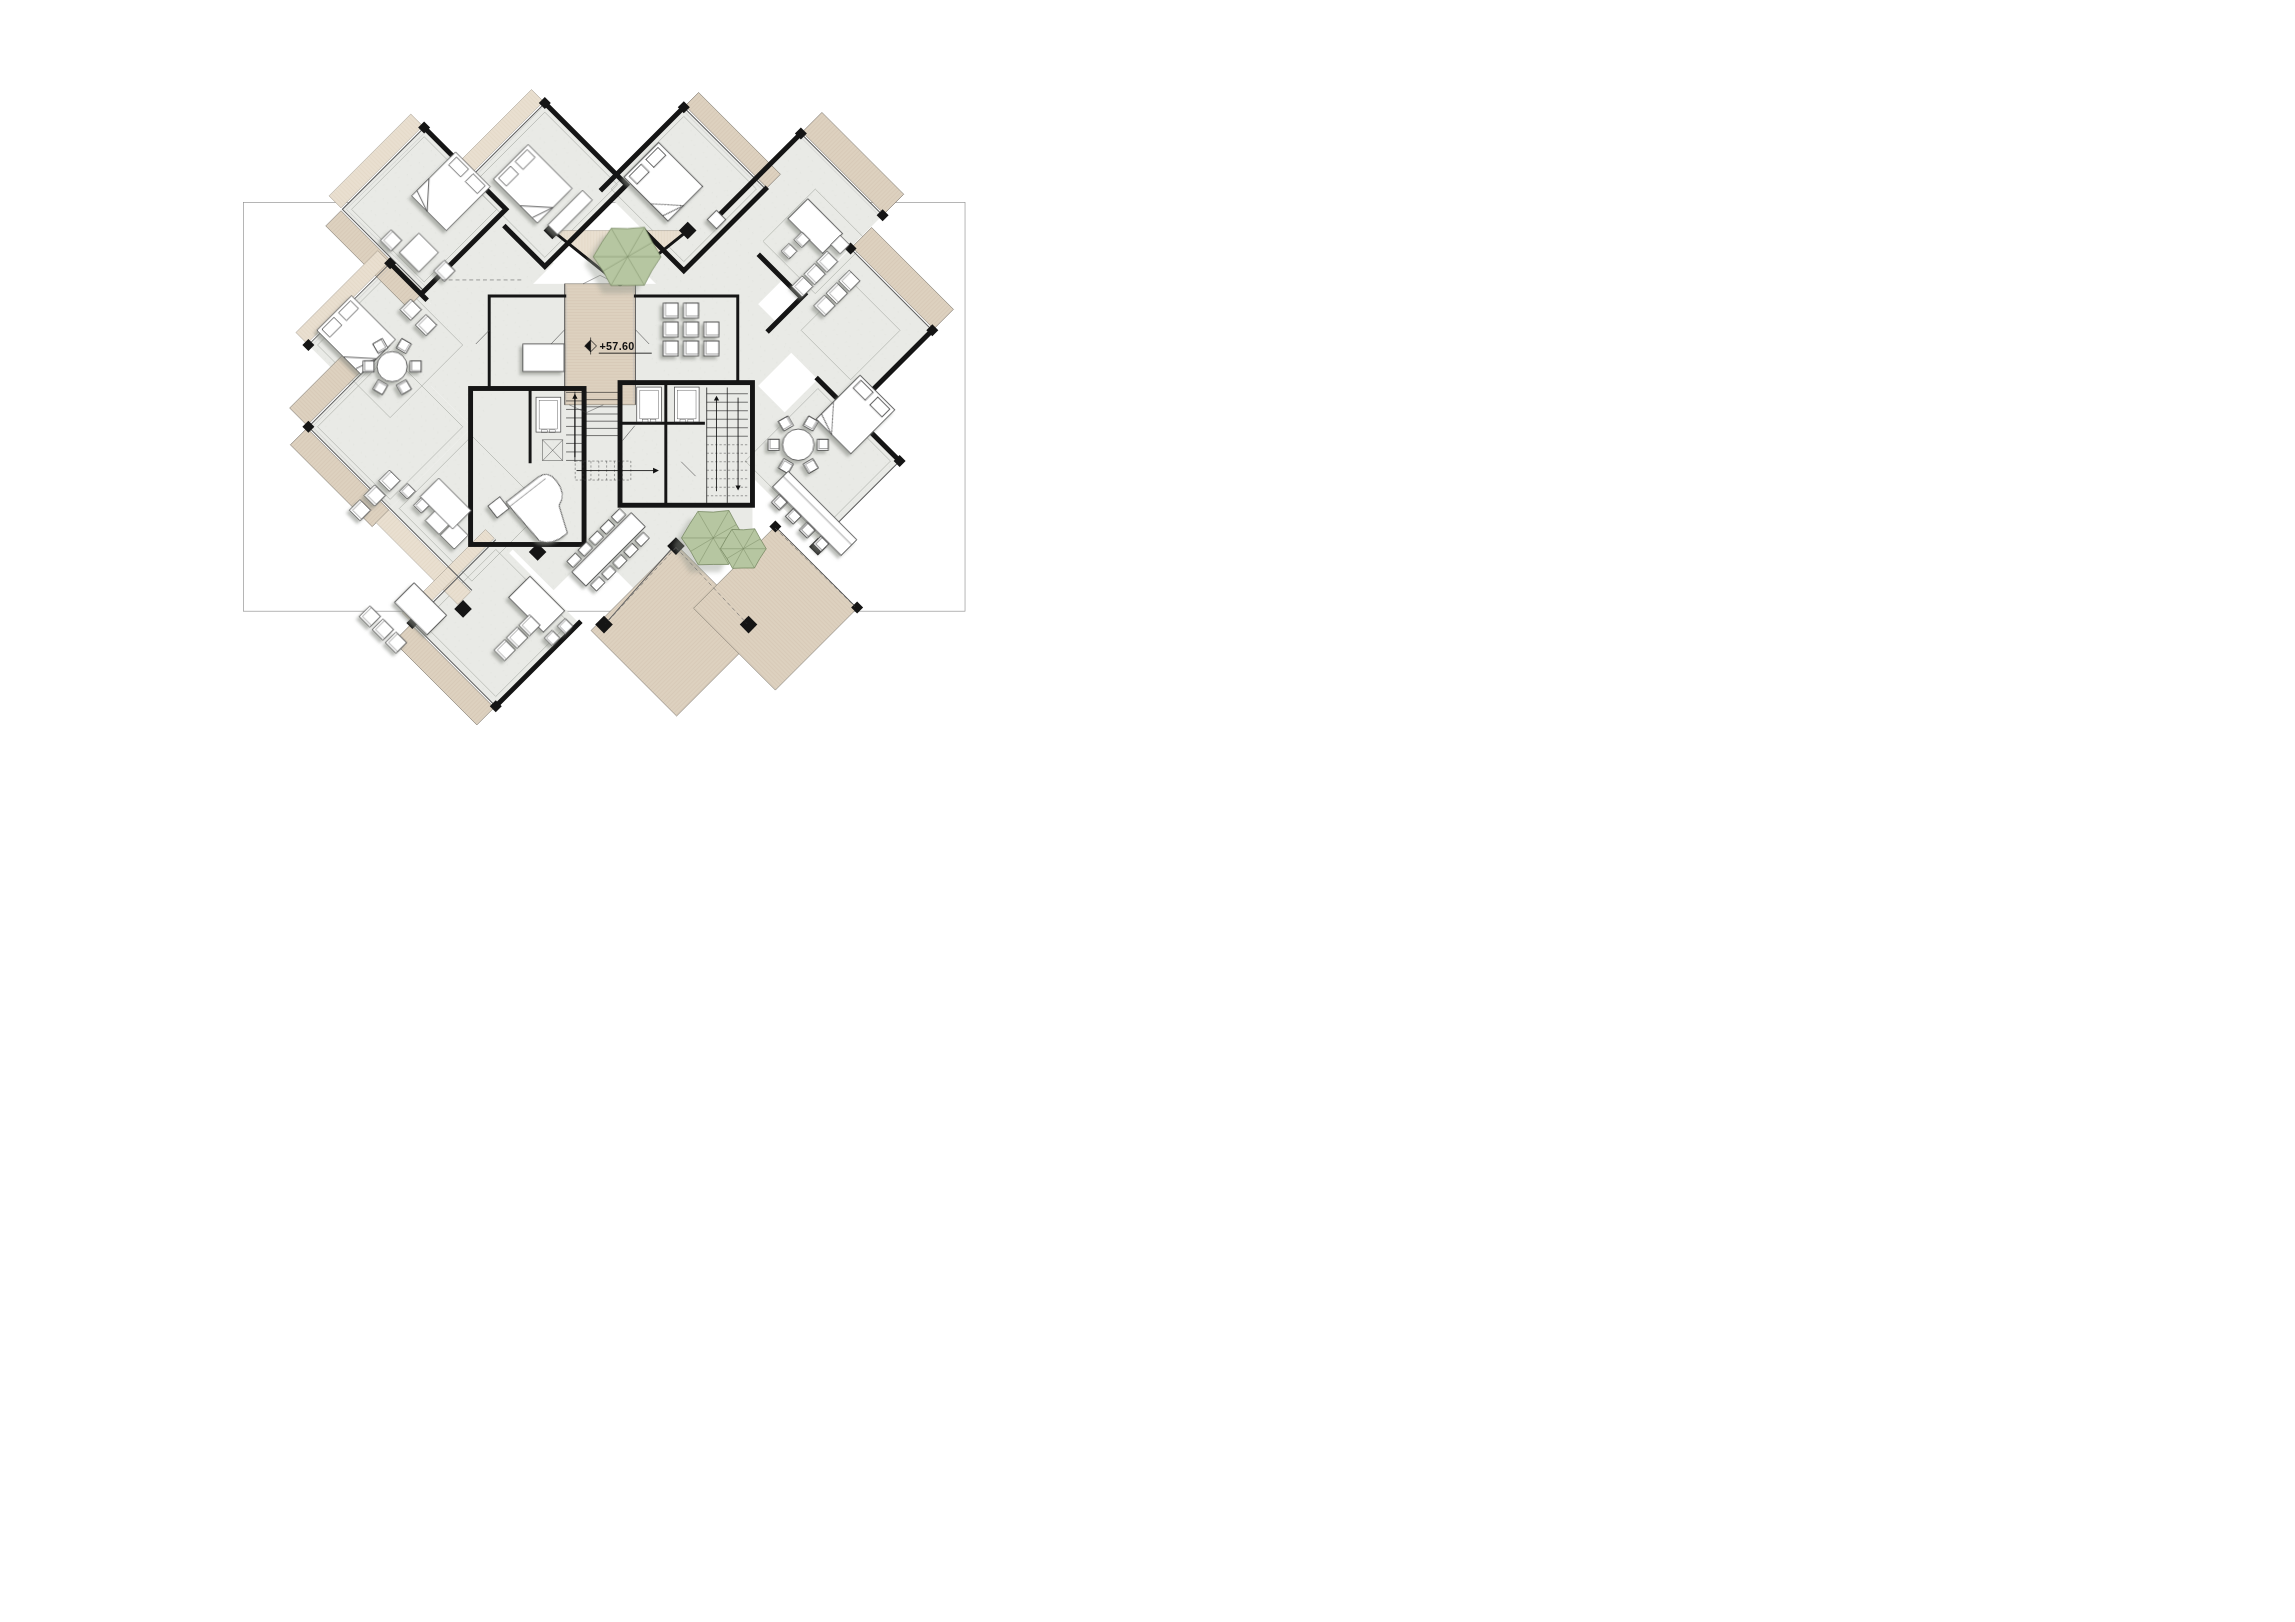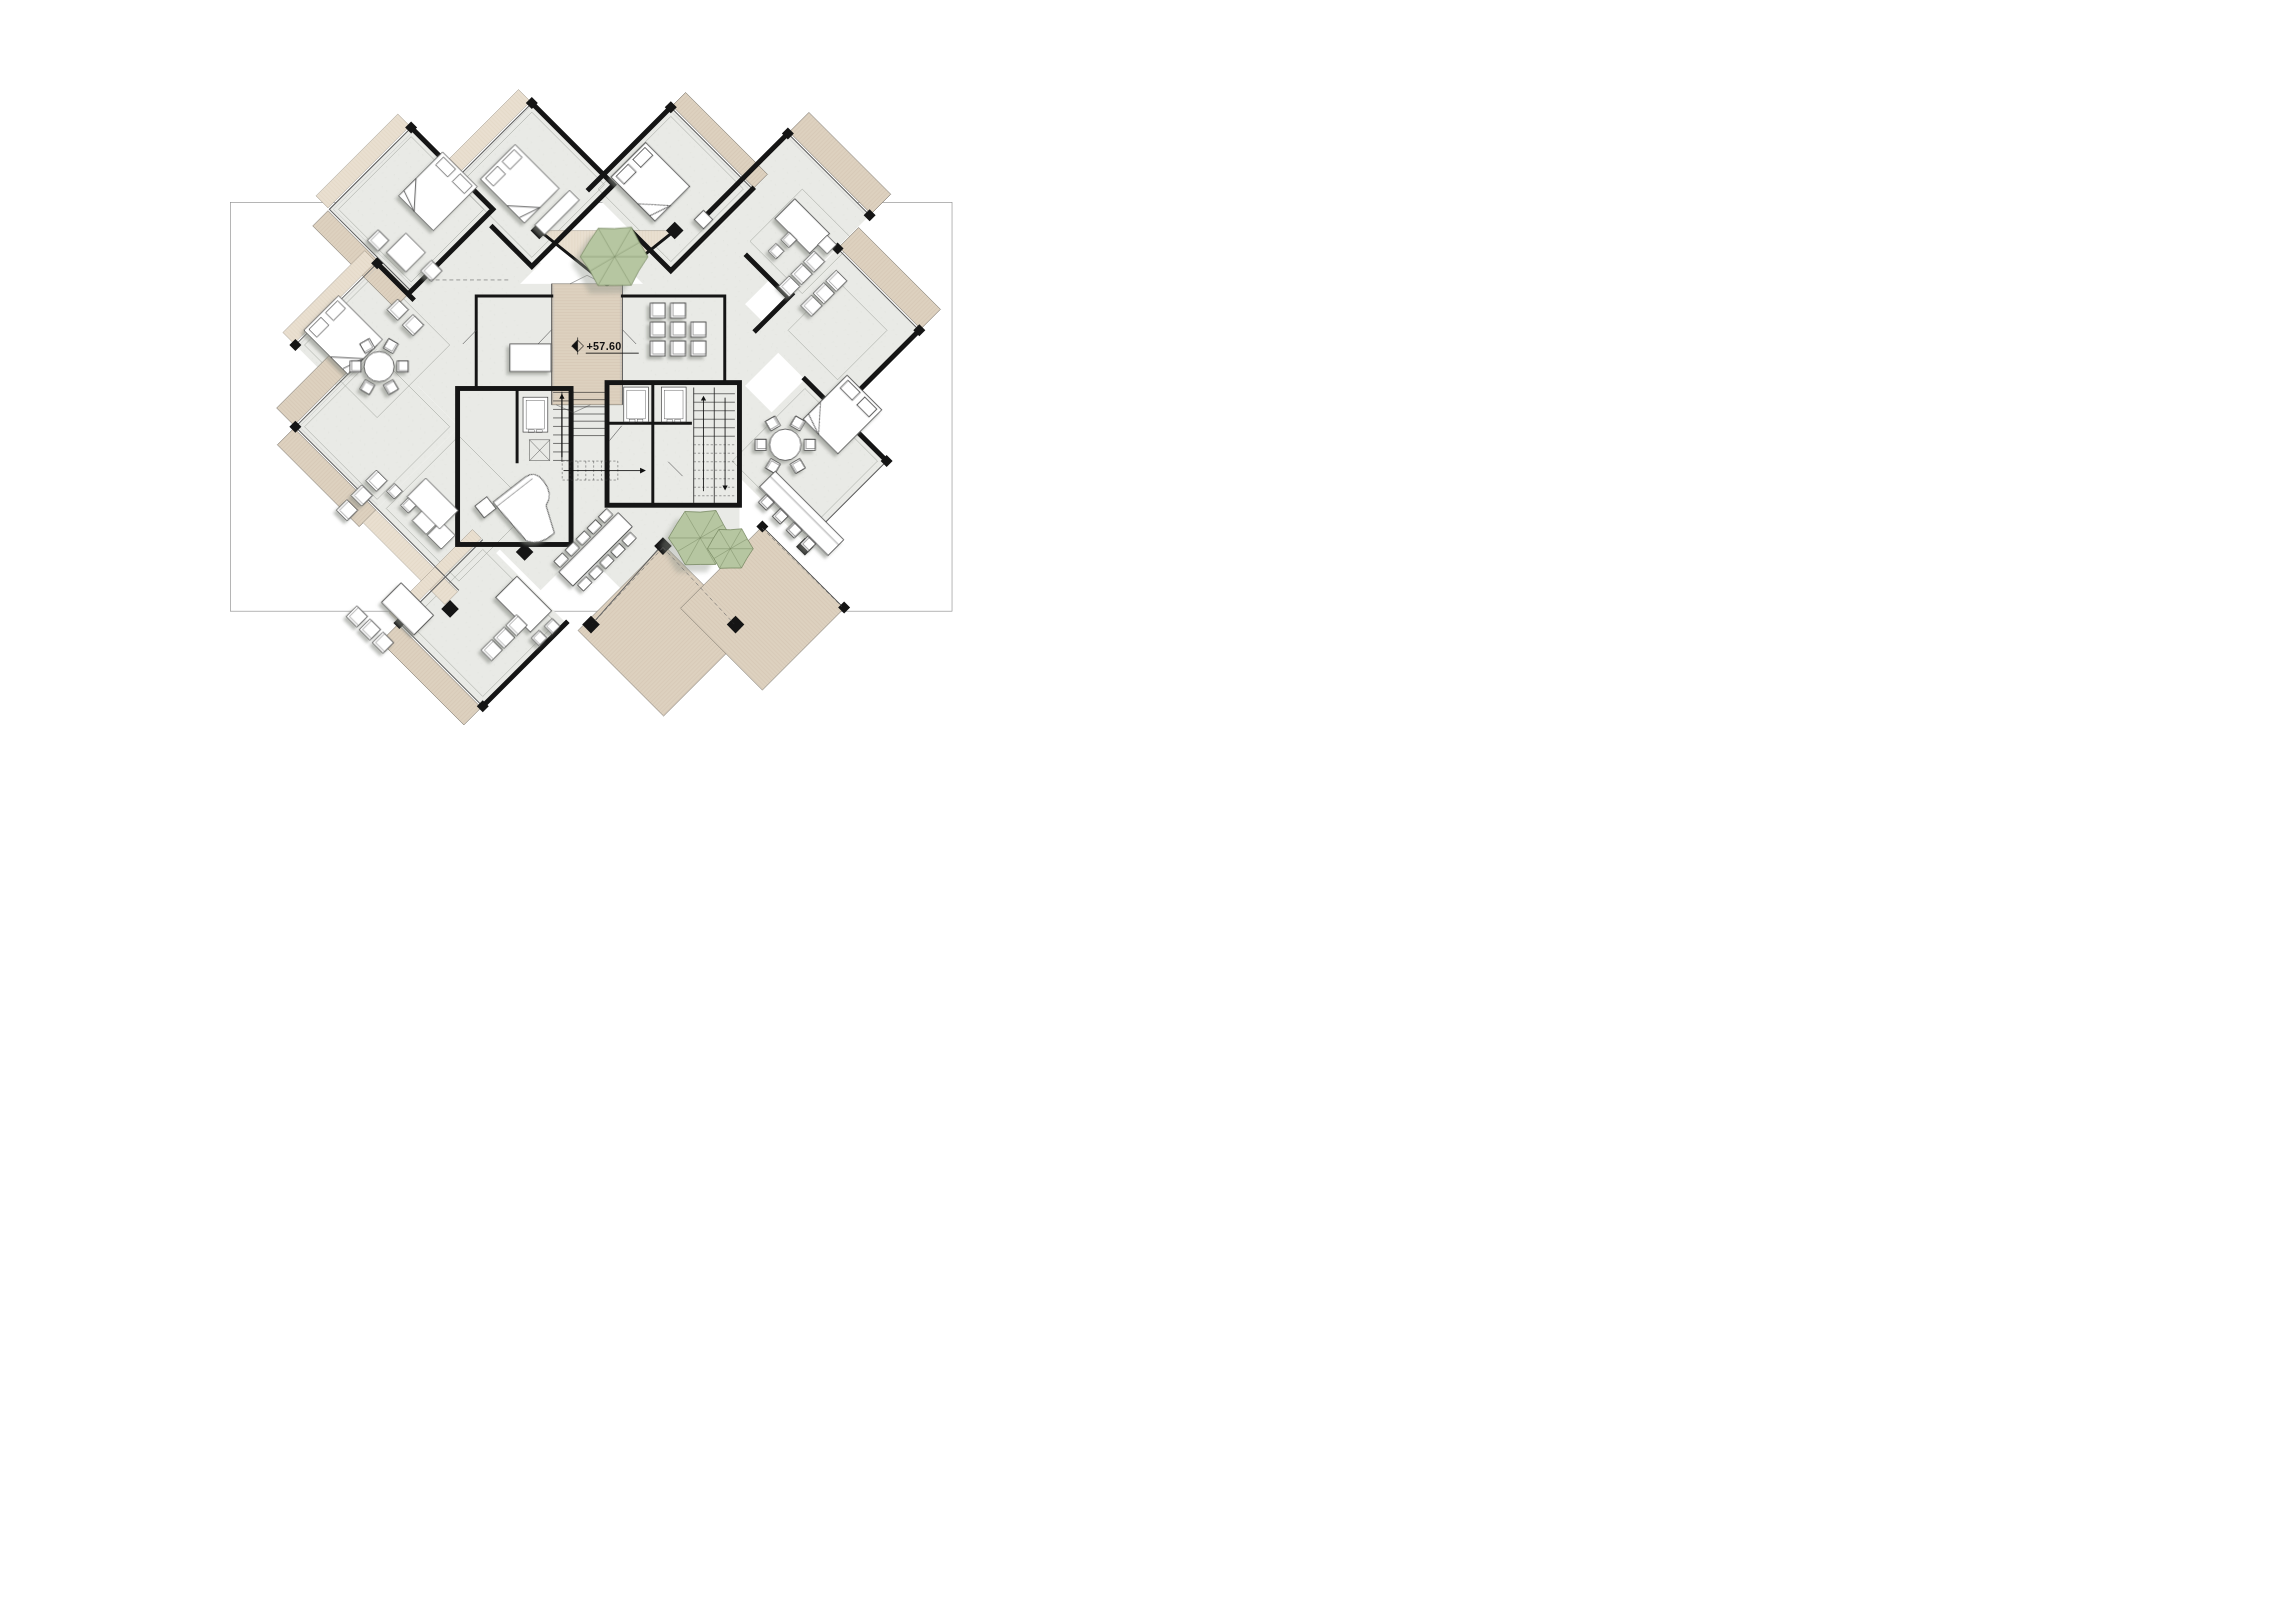--- a/index.html
+++ b/index.html
@@ -1,16 +1,16 @@
 <!DOCTYPE html>
 <html style="--boundary: #8f8f8f; --floor: #e9eae6; --floor_fleck: #d9dbd5; --wall: #151515; --glass_dark: #5f5f5f; --glass_light: #bdbdbd; --deck: #ddd1bf; --deck_line: #c2b19a; --deck_light: #e9dfd0; --deck_light_line: #cfc2ad; --tree: #b6c6a1; --tree_line: #70815a; --furniture: #ffffff; --furniture_line: #3d3d3d; --dash: #6f6f6f;font-size:10.5px"><head>
 <meta charset="utf-8">
 <style>
   html,body{margin:0;padding:0;background:#fff;}
-  .stage{width:1148px;height:811px;position:relative;background:#fff;overflow:hidden;}
+  .stage{width:1148px;height:811px;position:relative;background:#fff;overflow:hidden;margin-left:13px;}
   svg{display:block;}
   .bound{stroke:var(--boundary);stroke-width:2;fill:none}
   .floor{fill:url(#flrP)}
   .coreFloor{fill:var(--floor)}
   .roomline{stroke:#a6aaa3;stroke-width:1.8;fill:none}
   .wall{stroke:var(--wall);stroke-width:15;fill:none;stroke-linecap:square}
   .wall8{stroke:var(--wall);stroke-width:9;fill:none;stroke-linecap:square}
   .glass{stroke:var(--glass_dark);stroke-width:3.2;fill:none}
   .glassIn{stroke:var(--glass_light);stroke-width:1.4;fill:none}
   .deckA{fill:url(#plankV);stroke:#6b655c;stroke-width:1.6}

